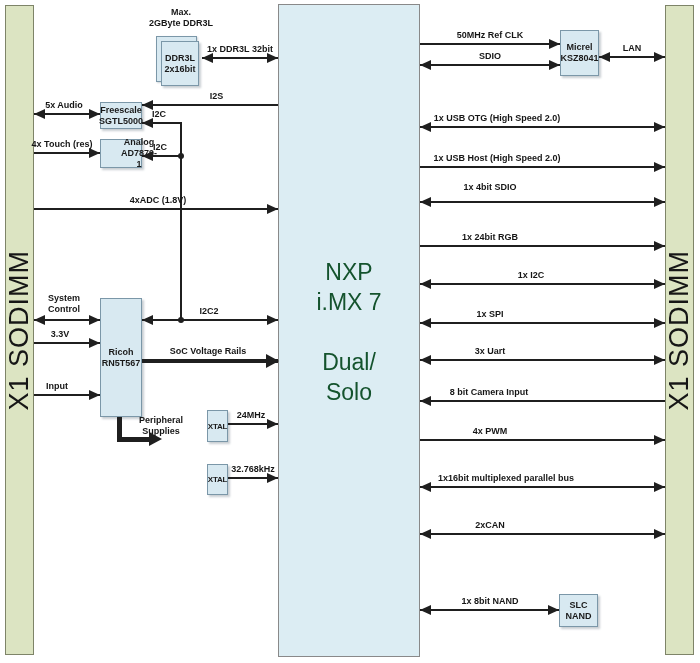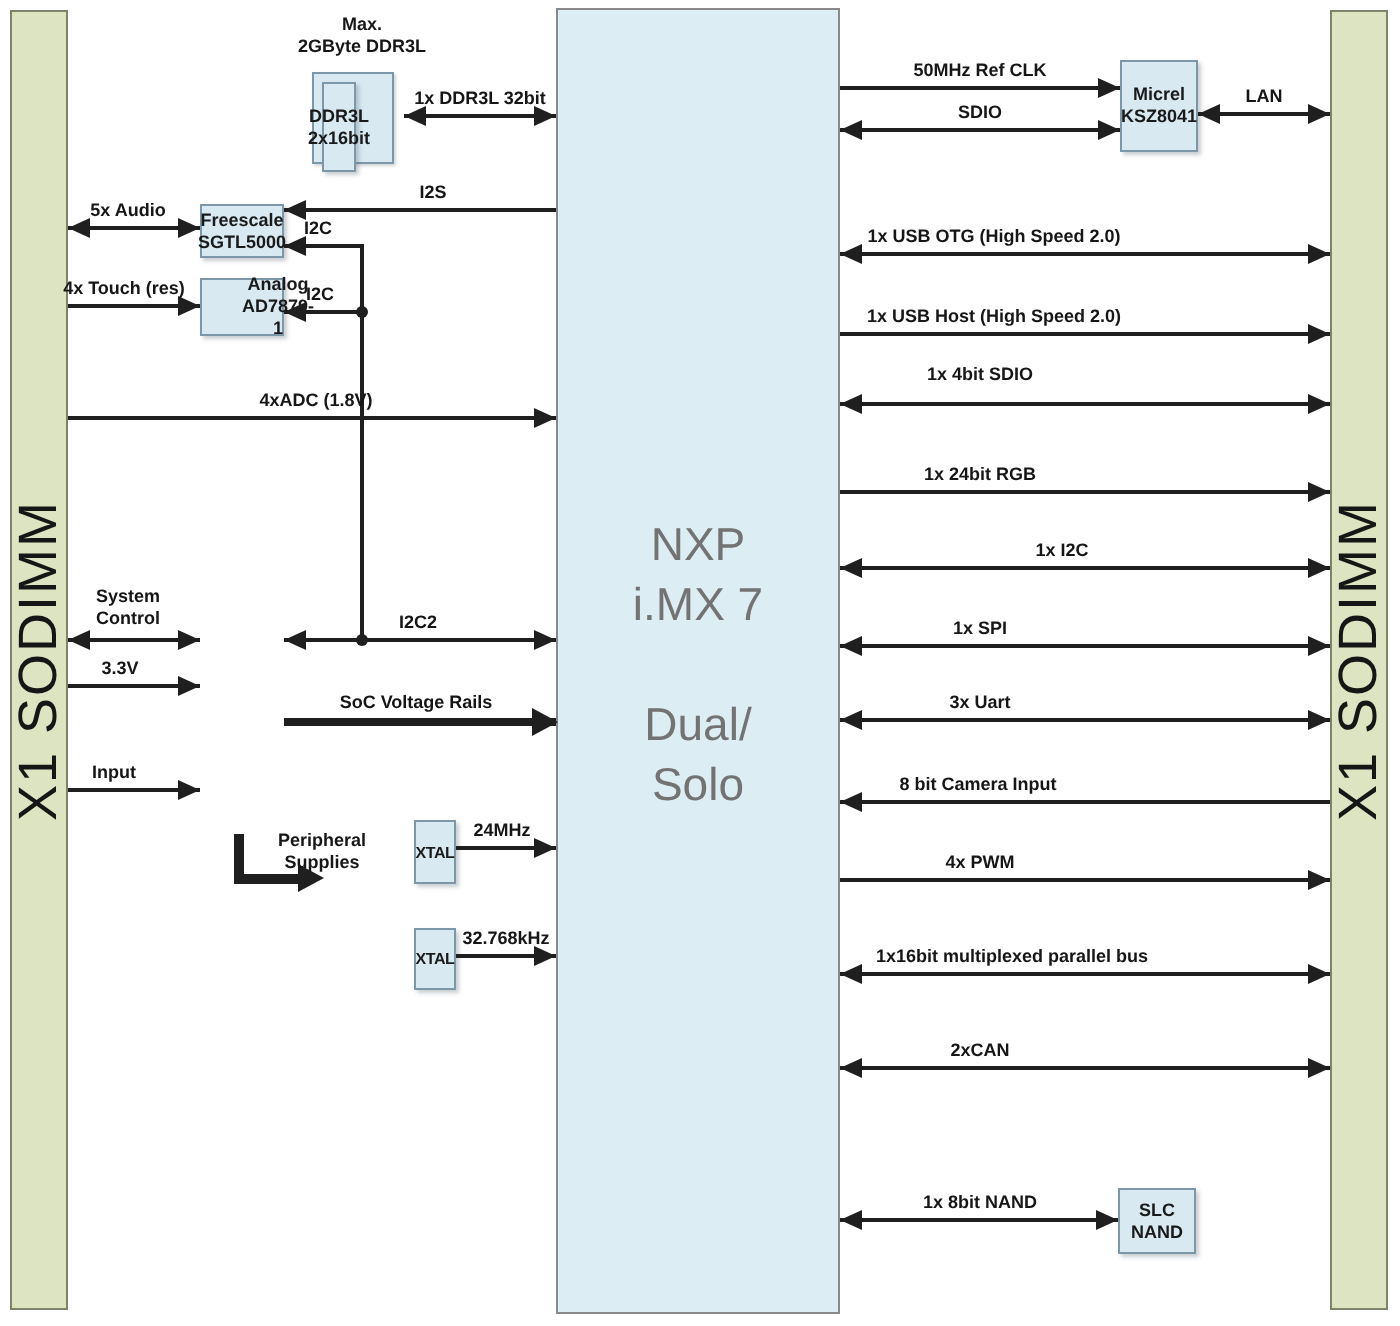--- a/index.html
+++ b/index.html
@@ -15,21 +15,21 @@
   .bar .vtxt{
     writing-mode:vertical-rl;transform:rotate(180deg);
     font-size:27px;letter-spacing:1px;color:#161616;white-space:nowrap;
   }
   .soc{
     position:absolute;left:278px;top:4px;width:142px;height:653px;box-sizing:border-box;
     background:var(--soc-fill);border:1.5px solid var(--soc-border);
   }
   .soc .title{
     position:absolute;top:252px;left:0;width:100%;text-align:center;
-    font-size:23px;line-height:30px;white-space:pre-line;color:#737373;
+    font-size:23px;line-height:30px;white-space:pre-line;color:#14532d;
   }
   .blk{
     position:absolute;box-sizing:border-box;
     background:var(--block-fill);border:1.4px solid var(--block-border);
     box-shadow:1.5px 1.5px 2px rgba(100,115,125,.35);
     display:flex;align-items:center;justify-content:center;text-align:center;
     font-weight:bold;font-size:9px;line-height:11px;white-space:pre-line;
   }
   .blk.xtal{font-size:8px;letter-spacing:-.2px;}
   .blk.noshadow{box-shadow:1px 1px 1.5px rgba(100,115,125,.3);}
@@ -64,29 +64,31 @@
 
   <div class="soc">
     <div class="title">NXP
 i.MX 7
 
 Dual/
 Solo</div>
   </div>
 
   <div class="blk noshadow" style="left:156px;top:36px;width:41px;height:46px;"></div>
-  <div class="blk" style="left:161px;top:41px;width:17px;height:45px;">DDR3L
+  <div class="blk" style="left:161px;top:41px;width:38px;height:45px;">DDR3L
 2x16bit</div>
   <div class="lbl" style="left:181px;top:7px;">Max.
 2GByte DDR3L</div>
 
   <div class="blk" style="left:100px;top:102px;width:42px;height:27px;">Freescale
 SGTL5000</div>
   <div class="blk" style="left:100px;top:139px;width:42px;height:29px;padding-left:36px;">Analog
 AD7879-1</div>
+  <div class="blk" style="left:100px;top:298px;width:42px;height:119px;">Ricoh
+RN5T567</div>
   <div class="blk xtal" style="left:207px;top:410px;width:21px;height:32px;">XTAL</div>
   <div class="blk xtal" style="left:207px;top:464px;width:21px;height:31px;">XTAL</div>
 
   <div class="blk" style="left:560px;top:30px;width:39px;height:46px;">Micrel
 KSZ8041</div>
   <div class="blk" style="left:559px;top:594px;width:39px;height:33px;">SLC
 NAND</div>
 
   <div class="hline" style="left:202px;top:57px;width:76px;">
       <i class="ah l"></i>

